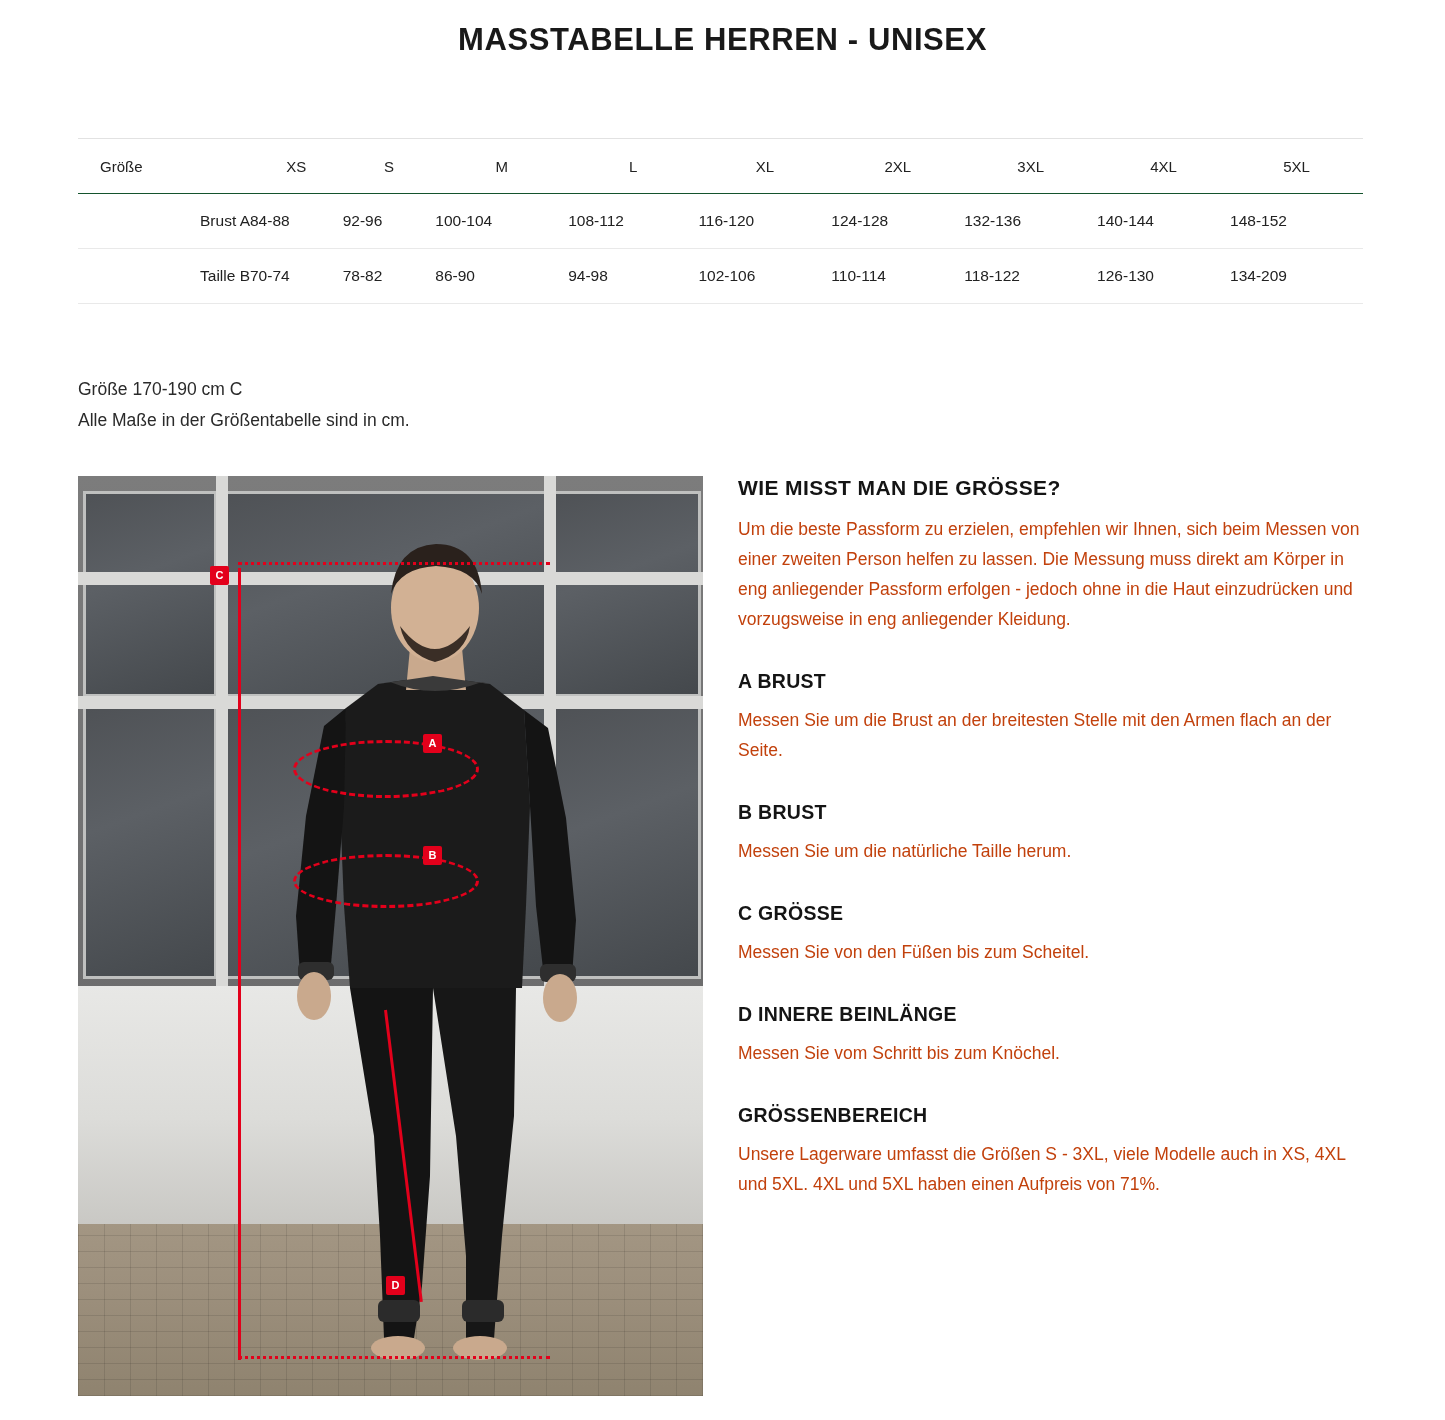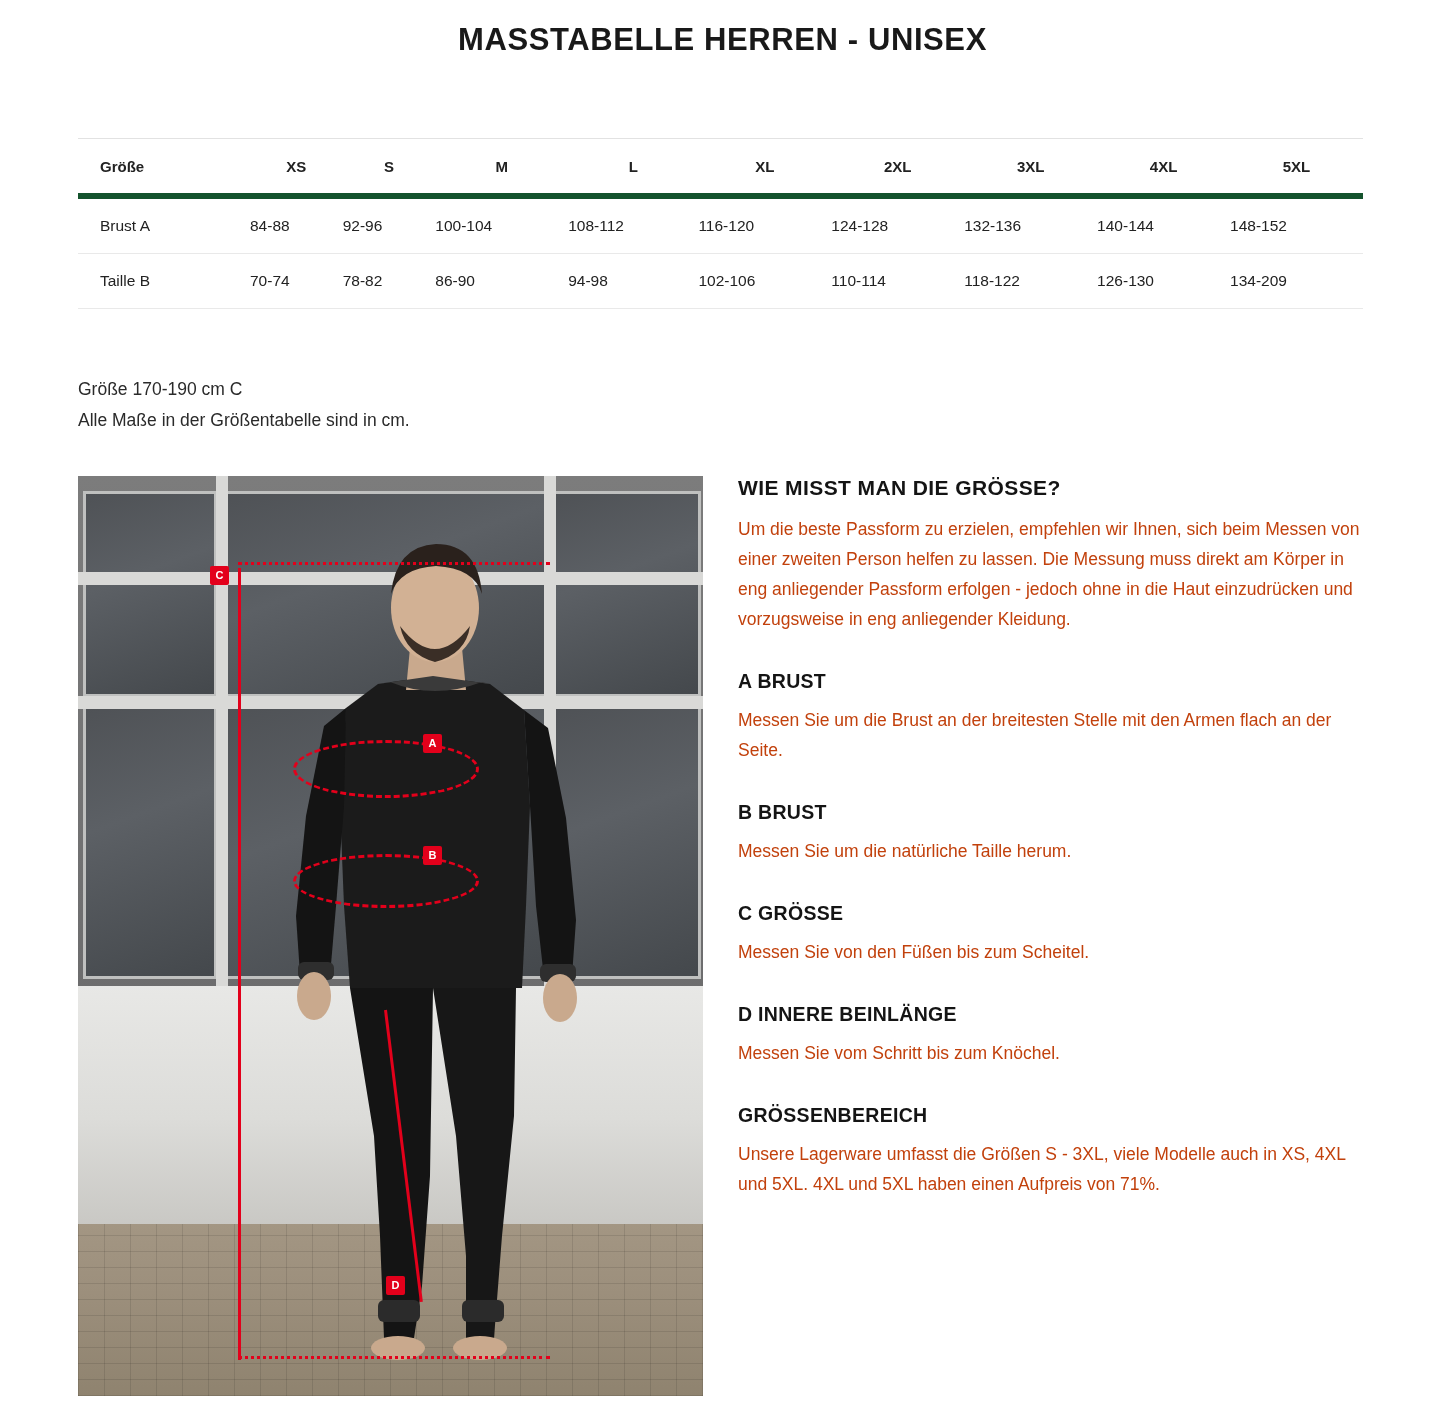--- a/index.html
+++ b/index.html
@@ -44,30 +44,30 @@
     font-size: 15.5px;
   }
   .size-table th, .size-table td {
     padding: 0;
     height: 54px;
     font-weight: normal;
     color: #222;
     vertical-align: middle;
   }
   .size-table thead th {
-    font-weight: bold;
+    font-weight: normal;
     font-size: 15px;
     border-top: 1px solid #e2e2e2;
-    border-bottom: 6px solid #14532d;
+    border-bottom: 1px solid #14532d;
   }
   .size-table tbody td {
     border-bottom: 1px solid #e9e9e9;
   }
   .size-table .rowhead {
-    text-align: left;
+    text-align: right;
     padding-left: 22px;
     width: 150px;
   }
   .size-table thead .rowhead {
     text-align: left;
     padding-left: 22px;
   }
   .size-table col.c-first { width: 172px; }
 
   

